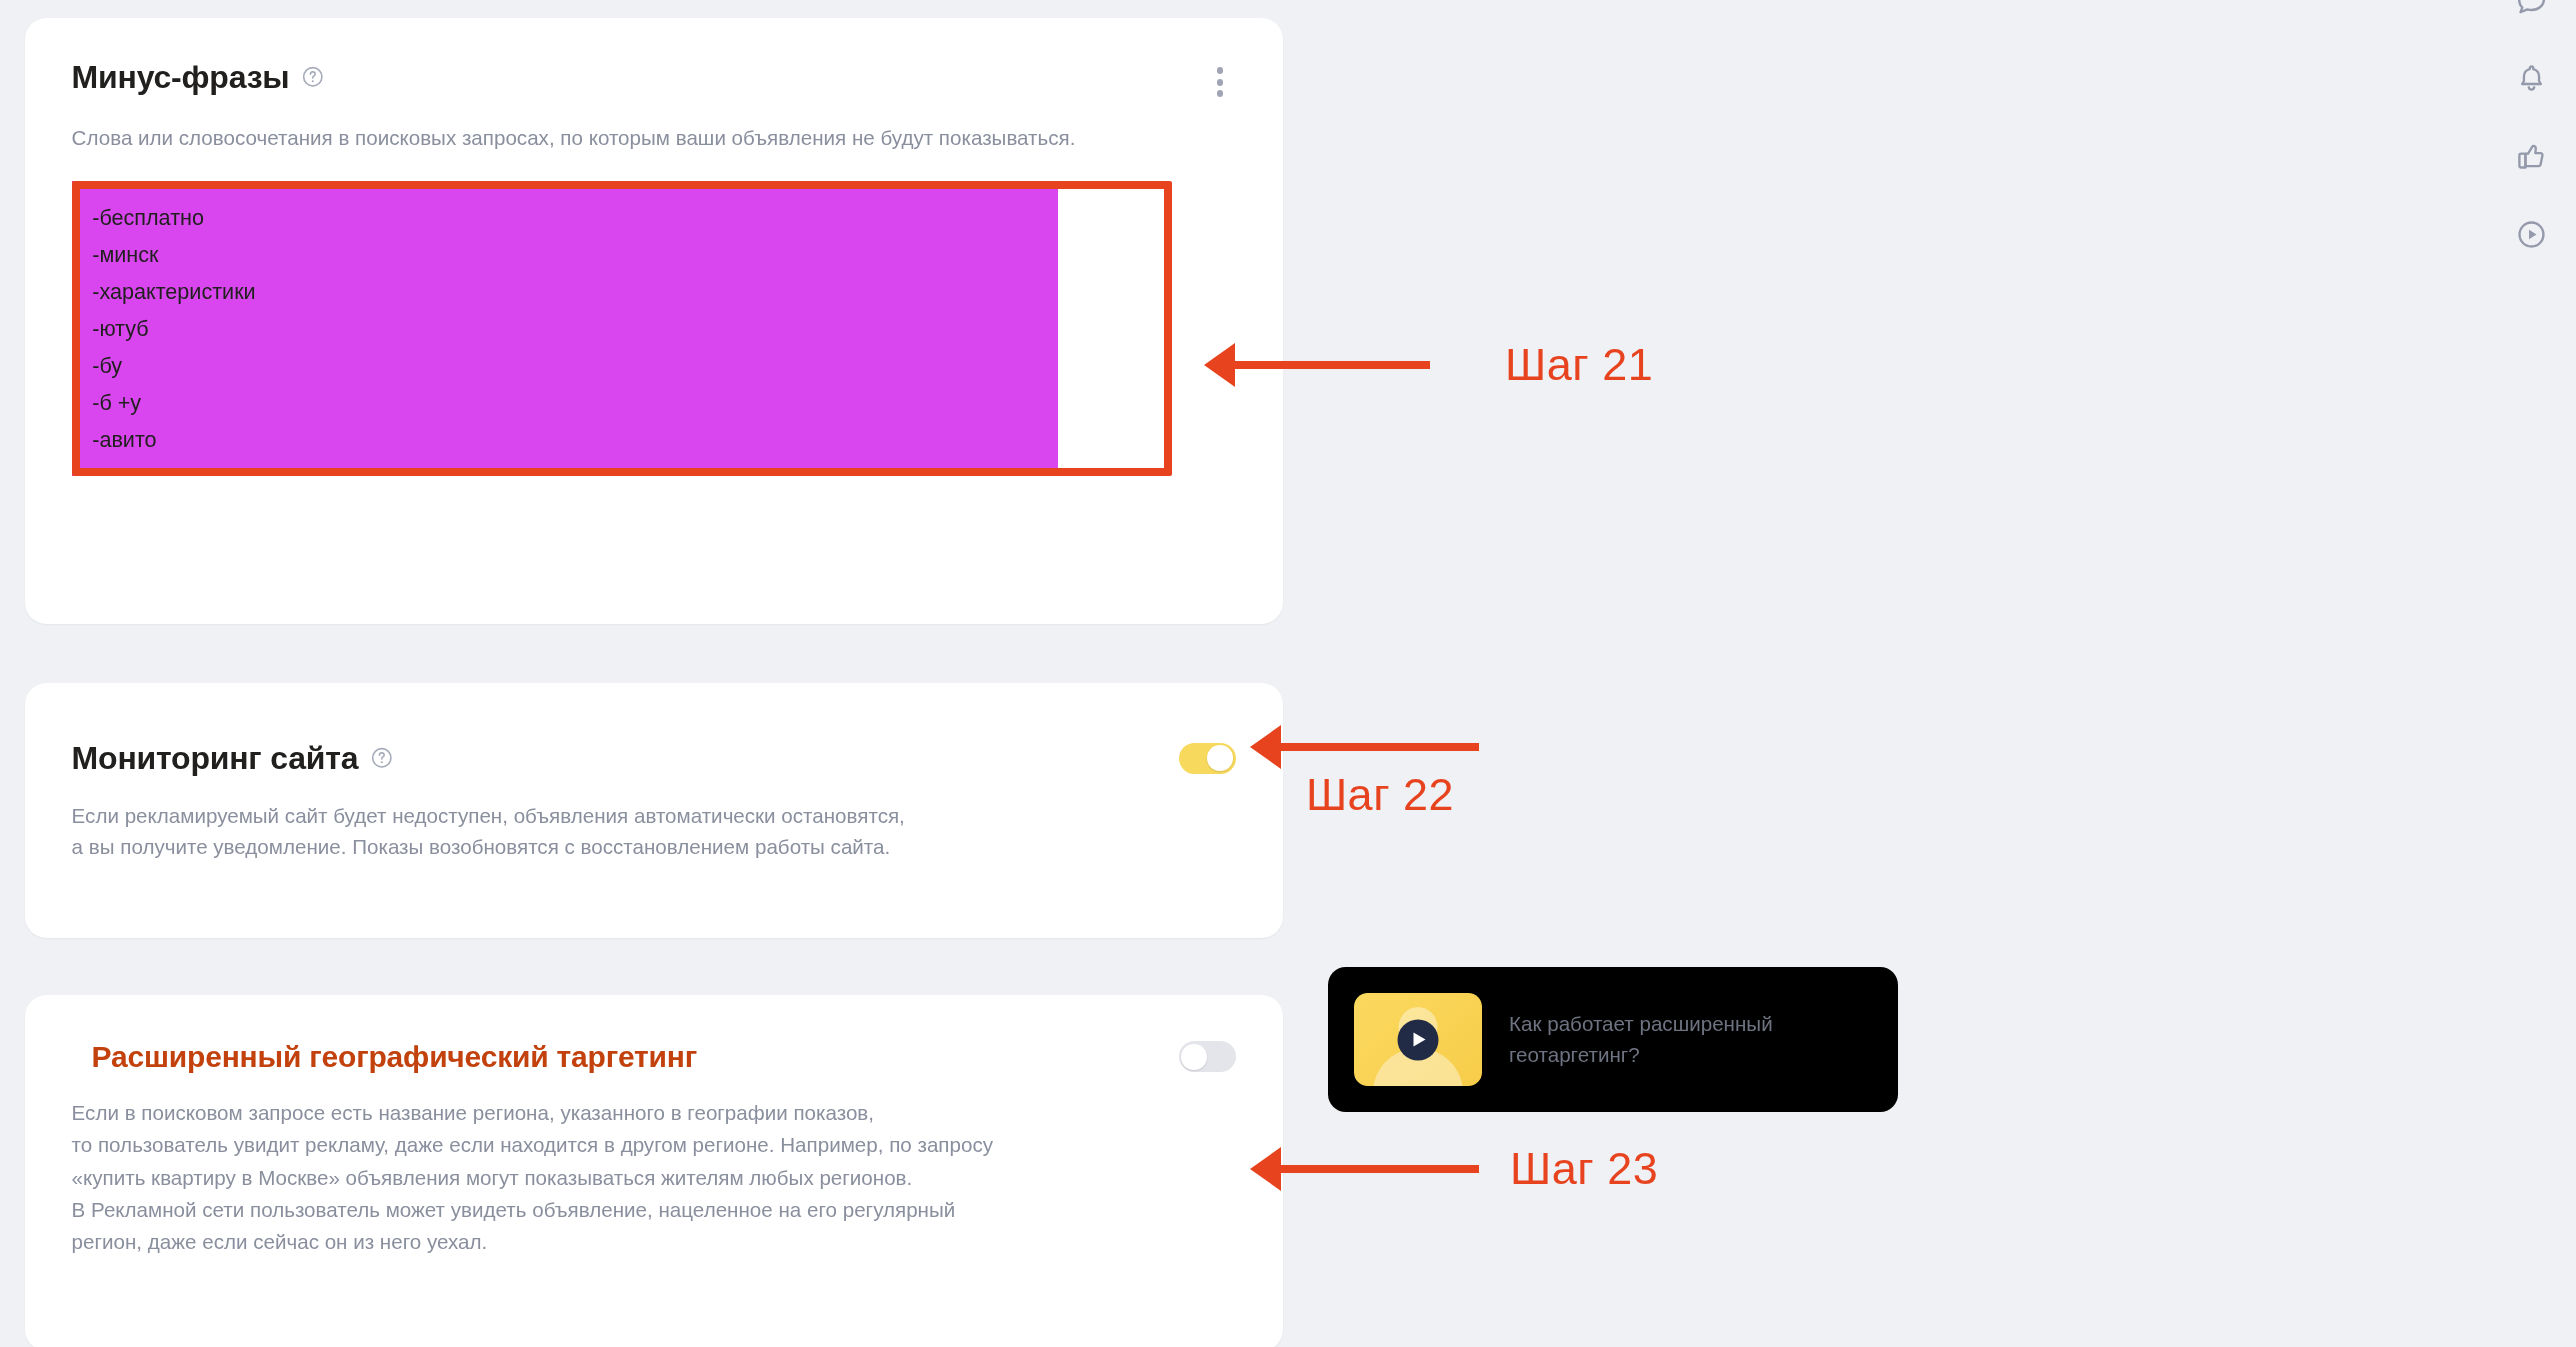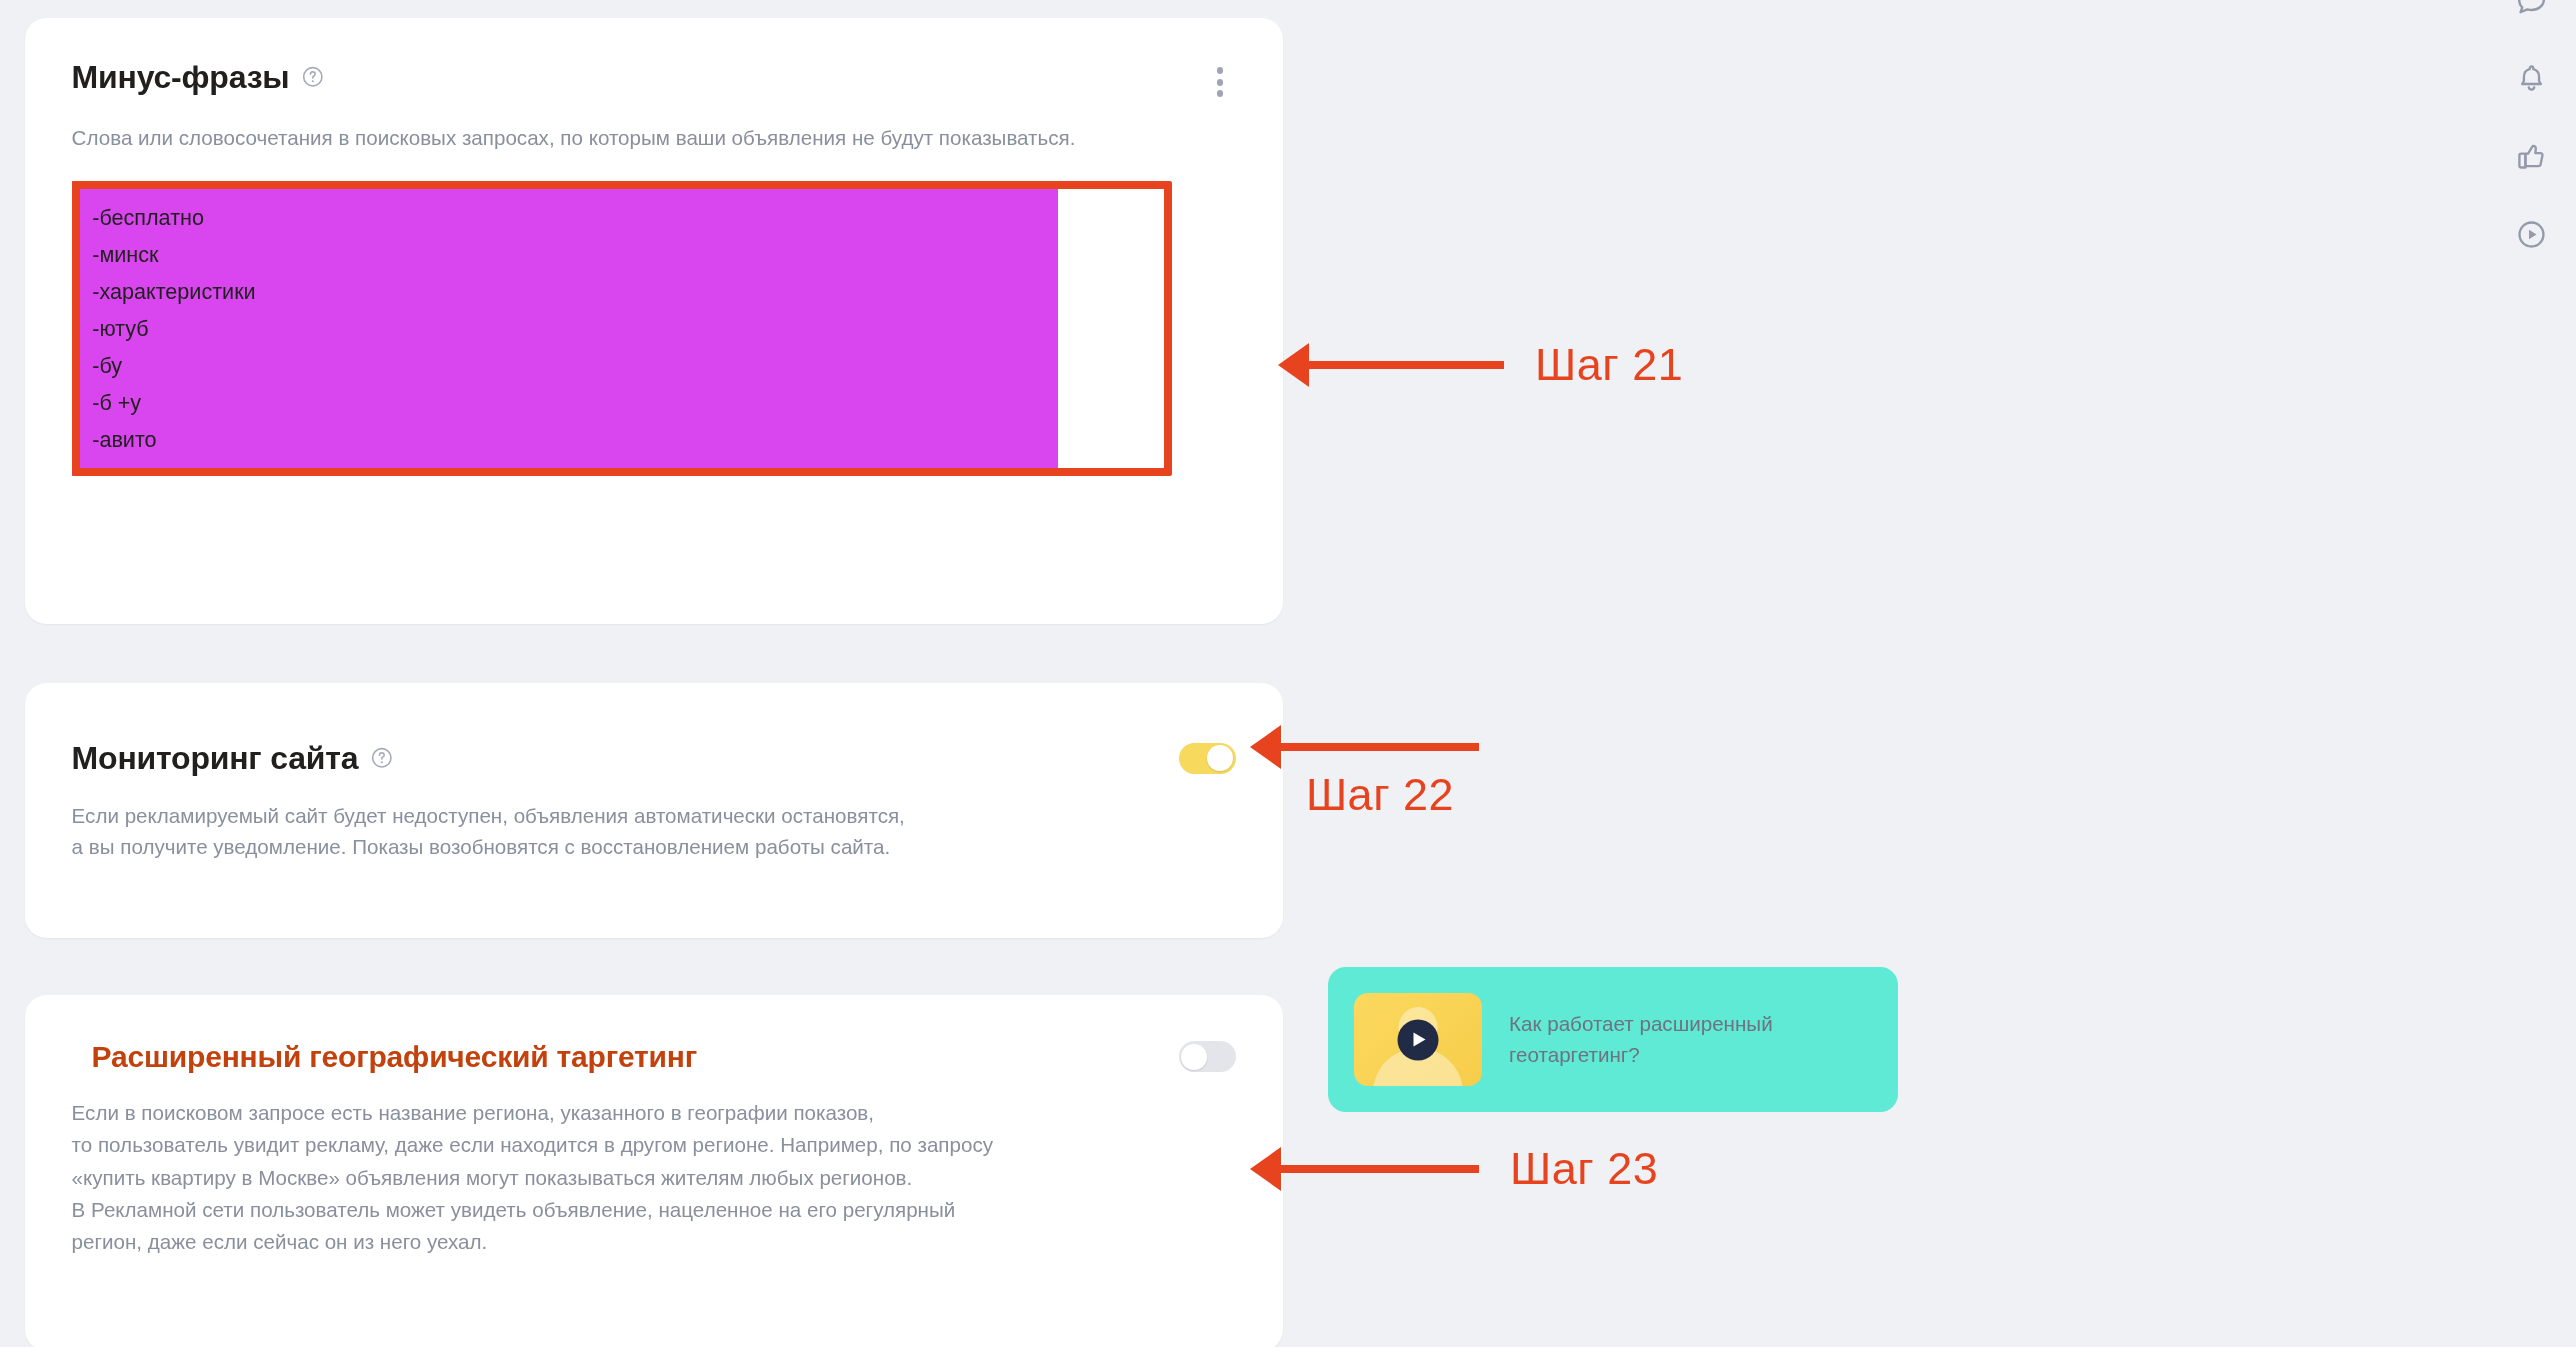--- a/index.html
+++ b/index.html
@@ -213,21 +213,21 @@
   }
   .geo-body p { margin: 0; }
 
   
   .video-card {
     position: absolute;
     left: 1328px;
     top: 967px;
     width: 570px;
     height: 145px;
-    background: #5eead4;
+    background: #000000;
     border-radius: 17.7px;
     display: flex;
     align-items: center;
     gap: 27.5px;
     padding: 0 25.5px;
     cursor: pointer;
   }
 
   .thumb {
     position: relative;
@@ -310,21 +310,21 @@
     margin-left: -1px;
   }
   .step-label {
     font-size: 45px;
     color: #E8431F;
     white-space: nowrap;
     font-weight: normal;
     letter-spacing: 0.5px;
   }
 
-  #step-21 { left: 1278px; top: 339px; }
+  #step-21 { left: 1204px; top: 339px; gap: 44px; }
   #step-21 .shaft { width: 196px; }
   #step-21 .step-label { margin-left: 31px; }
 
   #step-22 { left: 1250px; top: 725px; flex-direction: column; }
   #step-22 .shaft { width: 199px; }
   #step-22 .step-label { margin-left: 31px; }
 
   #step-23 { left: 1250px; top: 1143px; }
   #step-23 .shaft { width: 199px; }
   #step-23 .step-label { margin-left: 31px; }

